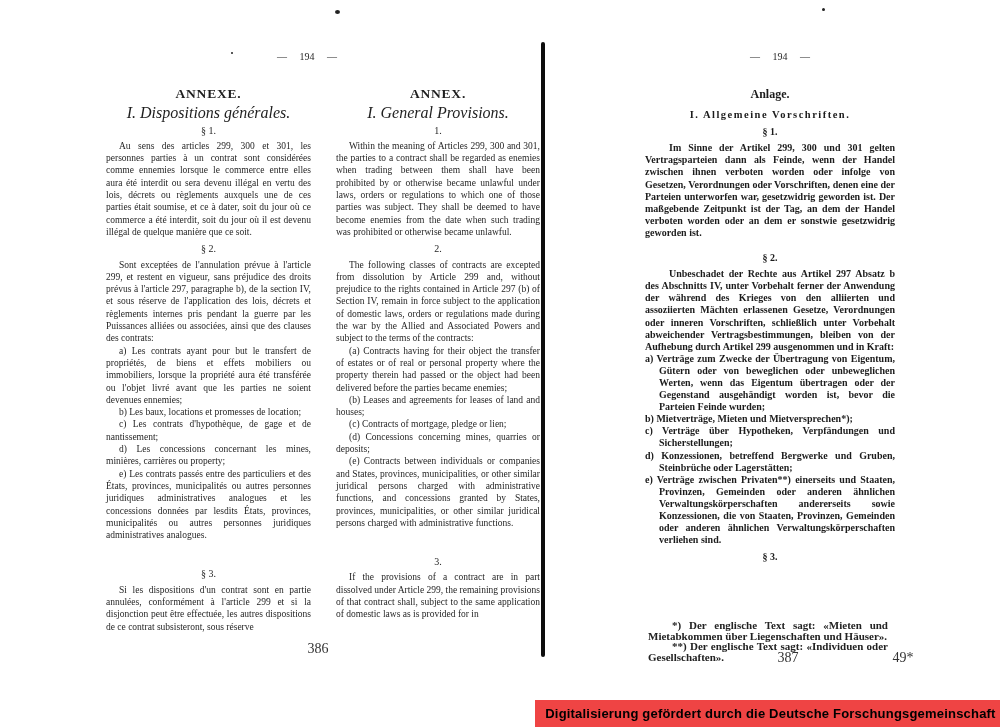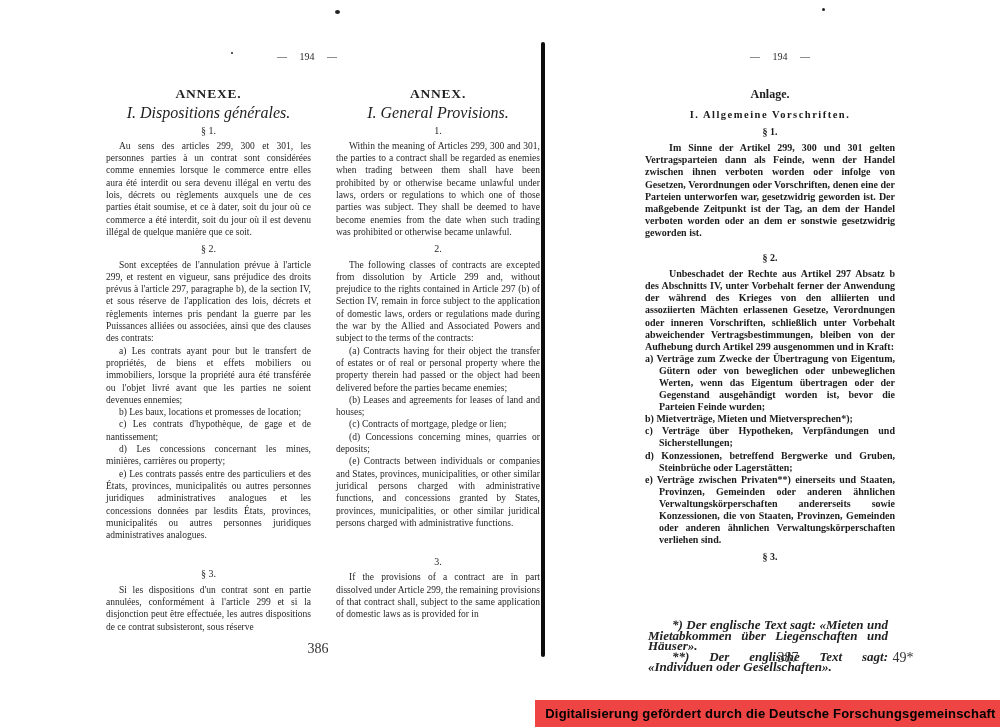--- a/index.html
+++ b/index.html
@@ -53,22 +53,22 @@
   .de-subtitle { text-align:center; font-size:10.5px; letter-spacing:1.5px;
                  margin:0 0 5px 0; text-indent:0; }
   .de-sec-head { text-align:center; font-size:10px; margin:5px 0 4px 0; text-indent:0; }
   .gap-md { margin-top:13px; }
   .col-de p { margin:0; text-indent:24px; }
   .de-item { margin:5px 0 0 40px; padding-left:14px; text-indent:-14px !important; }
   .de-items-start { margin-top:9px; }
 
   
   .footnotes { position:absolute; left:648px; top:620px; width:240px;
-               font-size:13px; line-height:10.6px; font-weight:bold;
-               color:#222; text-align:justify;font-style:italic; }
+               font-size:11px; line-height:10.6px; font-weight:bold;
+               color:#222; text-align:justify; }
   .footnotes p { margin:0; text-indent:24px; }
 
   
   .dfg-banner { position:absolute; right:0; bottom:0; height:27px;
                 display:flex; align-items:center; background:#ef4444;
                 padding-left:10px; }
   .banner-text { font-family:"Liberation Sans", sans-serif; font-weight:bold;
                  font-size:13px; color:#000; letter-spacing:.2px; }
   .dfg-logo { display:flex; align-items:center; justify-content:center;
               width:31px; height:16px; margin-left:7px; margin-right:2px;

